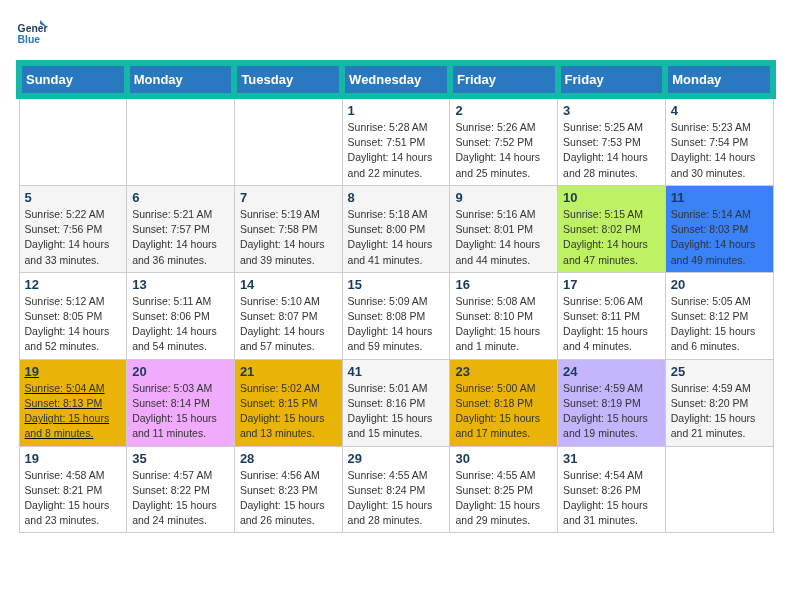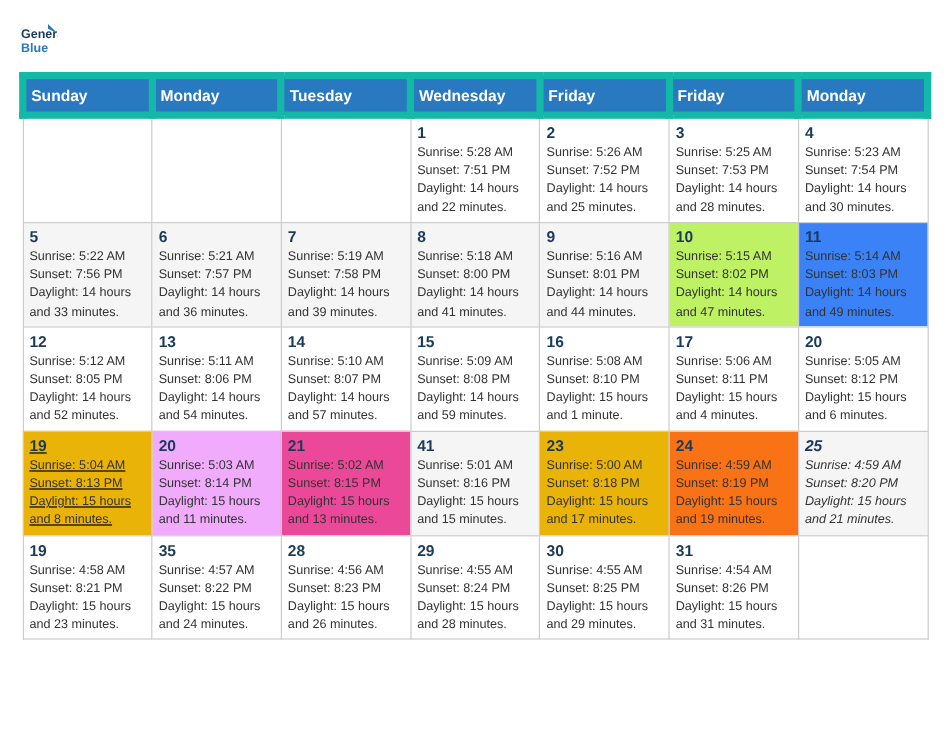--- a/index.html
+++ b/index.html
@@ -206,37 +206,37 @@
       </tr>
       <tr>
         <td style="background: #eab308; text-decoration: underline;">
           <span class="day-num">19</span>
           <div class="day-info">Sunrise: 5:04 AM<br>Sunset: 8:13 PM<br>Daylight: 15 hours<br>and 8 minutes.</div>
         </td>
         <td style="background: #f0abfc;">
           <span class="day-num">20</span>
           <div class="day-info">Sunrise: 5:03 AM<br>Sunset: 8:14 PM<br>Daylight: 15 hours<br>and 11 minutes.</div>
         </td>
-        <td style="background: #ec4899;">
+        <td style="background: #eab308;">
           <span class="day-num">21</span>
           <div class="day-info">Sunrise: 5:02 AM<br>Sunset: 8:15 PM<br>Daylight: 15 hours<br>and 13 minutes.</div>
         </td>
         <td style="background: rgb(245, 245, 245);">
           <span class="day-num">41</span>
           <div class="day-info">Sunrise: 5:01 AM<br>Sunset: 8:16 PM<br>Daylight: 15 hours<br>and 15 minutes.</div>
         </td>
         <td style="background: #eab308;">
           <span class="day-num">23</span>
           <div class="day-info">Sunrise: 5:00 AM<br>Sunset: 8:18 PM<br>Daylight: 15 hours<br>and 17 minutes.</div>
         </td>
-        <td style="background: #f97316;">
+        <td style="background: #c4b5fd;">
           <span class="day-num">24</span>
           <div class="day-info">Sunrise: 4:59 AM<br>Sunset: 8:19 PM<br>Daylight: 15 hours<br>and 19 minutes.</div>
         </td>
-        <td style="background: rgb(245, 245, 245); font-style: italic;">
+        <td style="background: rgb(245, 245, 245);">
           <span class="day-num">25</span>
           <div class="day-info">Sunrise: 4:59 AM<br>Sunset: 8:20 PM<br>Daylight: 15 hours<br>and 21 minutes.</div>
         </td>
       </tr>
       <tr>
         <td>
           <span class="day-num">19</span>
           <div class="day-info">Sunrise: 4:58 AM<br>Sunset: 8:21 PM<br>Daylight: 15 hours<br>and 23 minutes.</div>
         </td>
         <td>

